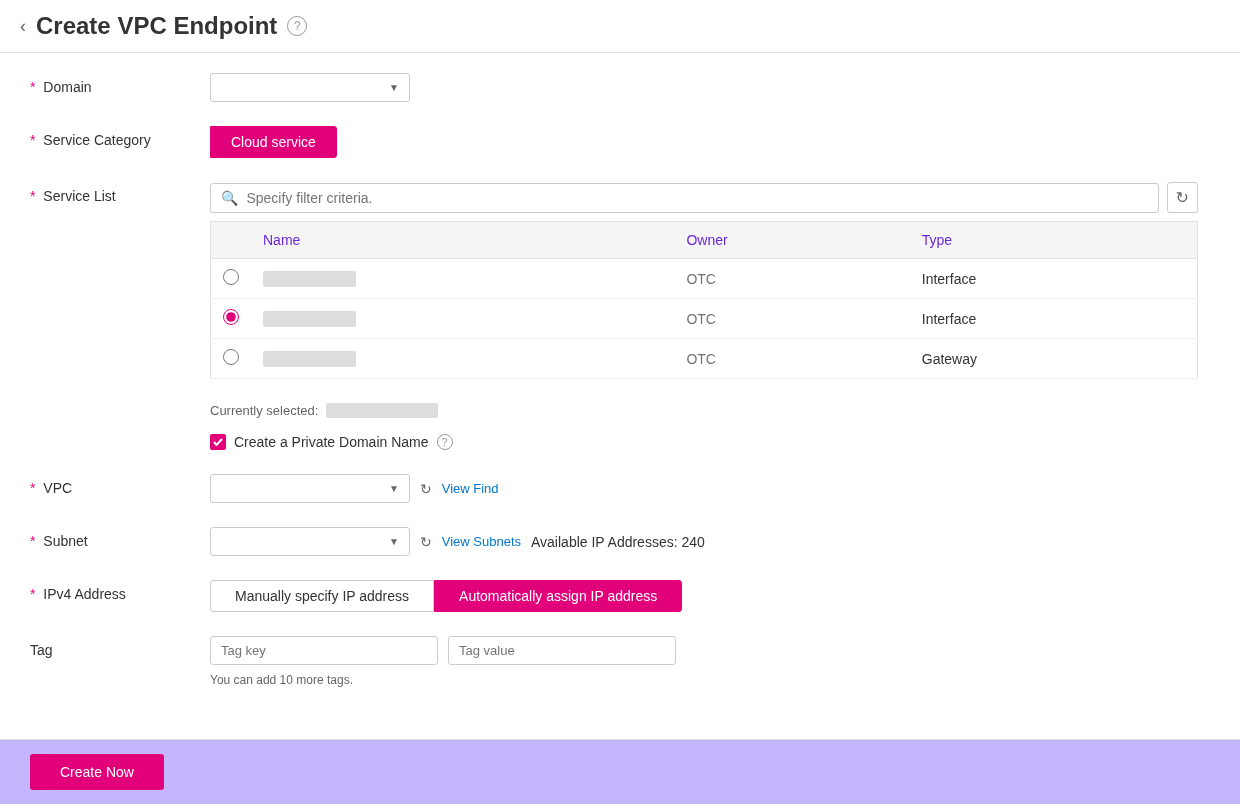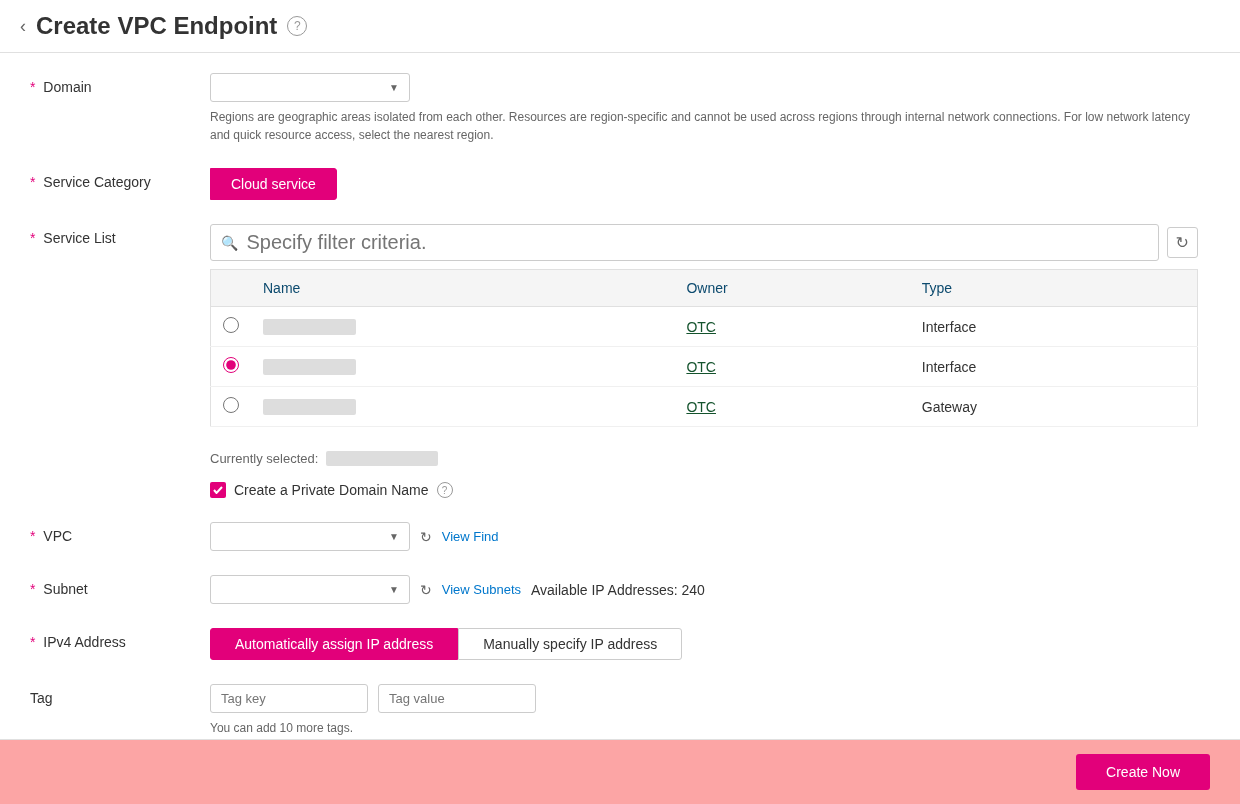--- a/index.html
+++ b/index.html
@@ -137,21 +137,21 @@
     .search-icon {
       color: #999;
       margin-right: 8px;
       font-size: 14px;
     }
     .search-input {
       border: none;
       outline: none;
       flex: 1;
       color: #b91c1c;
-      font-size: 20px;
+      font-size: 14px;
     }
     .refresh-btn {
       margin-left: 8px;
       cursor: pointer;
       color: #666;
       font-size: 16px;
       border: 1px solid #ccc;
       border-radius: 3px;
       padding: 5px 8px;
       background: #fff;
@@ -163,21 +163,21 @@
       width: 100%;
       max-width: 988px;
       border-collapse: collapse;
     }
     .service-table th {
       background: #f5f5f5;
       padding: 10px 12px;
       text-align: left;
       font-weight: normal;
       border-bottom: 1px solid #e0e0e0;
-      color: #0c4a6e;
+      color: #6d28d9;
     }
     .service-table td {
       padding: 10px 12px;
       border-bottom: 1px solid #f0f0f0;
       color: #333;
     }
 
     .radio-col {
       width: 40px;
       text-align: center;
@@ -192,22 +192,21 @@
 
     .blurred-text {
       display: inline-block;
       background: #ddd;
       border-radius: 2px;
       color: transparent;
       user-select: none;
     }
 
     .otc-link {
-      color: #14532d;
-      text-decoration: underline;
+      color: #737373;
     }
 
     .currently-selected {
       margin-top: 24px;
       color: #666;
       font-size: 13px;
       display: flex;
       align-items: center;
       gap: 8px;
     }
@@ -297,42 +296,41 @@
     }
 
     .tag-inputs {
       display: flex;
       gap: 10px;
     }
     .tag-input {
       border: 1px solid #ccc;
       border-radius: 3px;
       padding: 6px 10px;
-      width: 158px;
+      width: 228px;
       font-size: 13px;
       color: #999;
       outline: none;
     }
 
     .tag-more {
       font-size: 12px;
       color: #666;
       margin-top: 8px;
     }
 
     .footer {
       position: fixed;
       bottom: 0;
       right: 0;
       left: 0;
-      background: #fca5a5;
+      background: #c4b5fd;
       border-top: 1px solid #e0e0e0;
       padding: 14px 30px;
       display: flex;
-      justify-content: flex-end;
     }
     .create-now-btn {
       background: #e2007a;
       color: #fff;
       border: none;
       border-radius: 3px;
       padding: 10px 30px;
       font-size: 14px;
       cursor: pointer;
       font-weight: normal;
@@ -360,21 +358,20 @@
       <span class="required">*</span>
       <span>Domain</span>
     </div>
     <div class="form-control-area">
       <div class="select-box">
         <select>
           <option value=""></option>
         </select>
         <span class="select-box-arrow">▼</span>
       </div>
-      <div class="region-hint">Regions are geographic areas isolated from each other. Resources are region-specific and cannot be used across regions through internal network connections. For low network latency and quick resource access, select the nearest region.</div>
     </div>
   </div>
 
   <div class="form-row">
     <div class="form-label">
       <span class="required">*</span>
       <span>Service Category</span>
     </div>
     <div class="form-control-area">
       <div class="toggle-buttons">
@@ -496,22 +493,22 @@
     </div>
   </div>
 
   <div class="form-row">
     <div class="form-label">
       <span class="required">*</span>
       <span>IPv4 Address</span>
     </div>
     <div class="form-control-area">
       <div class="ipv4-toggle">
+        <button class="ipv4-btn">Manually specify IP address</button>
         <button class="ipv4-btn active">Automatically assign IP address</button>
-        <button class="ipv4-btn">Manually specify IP address</button>
       </div>
     </div>
   </div>
 
   <div class="form-row">
     <div class="form-label">
       <span>Tag</span>
     </div>
     <div class="form-control-area">
       <div class="tag-inputs">

